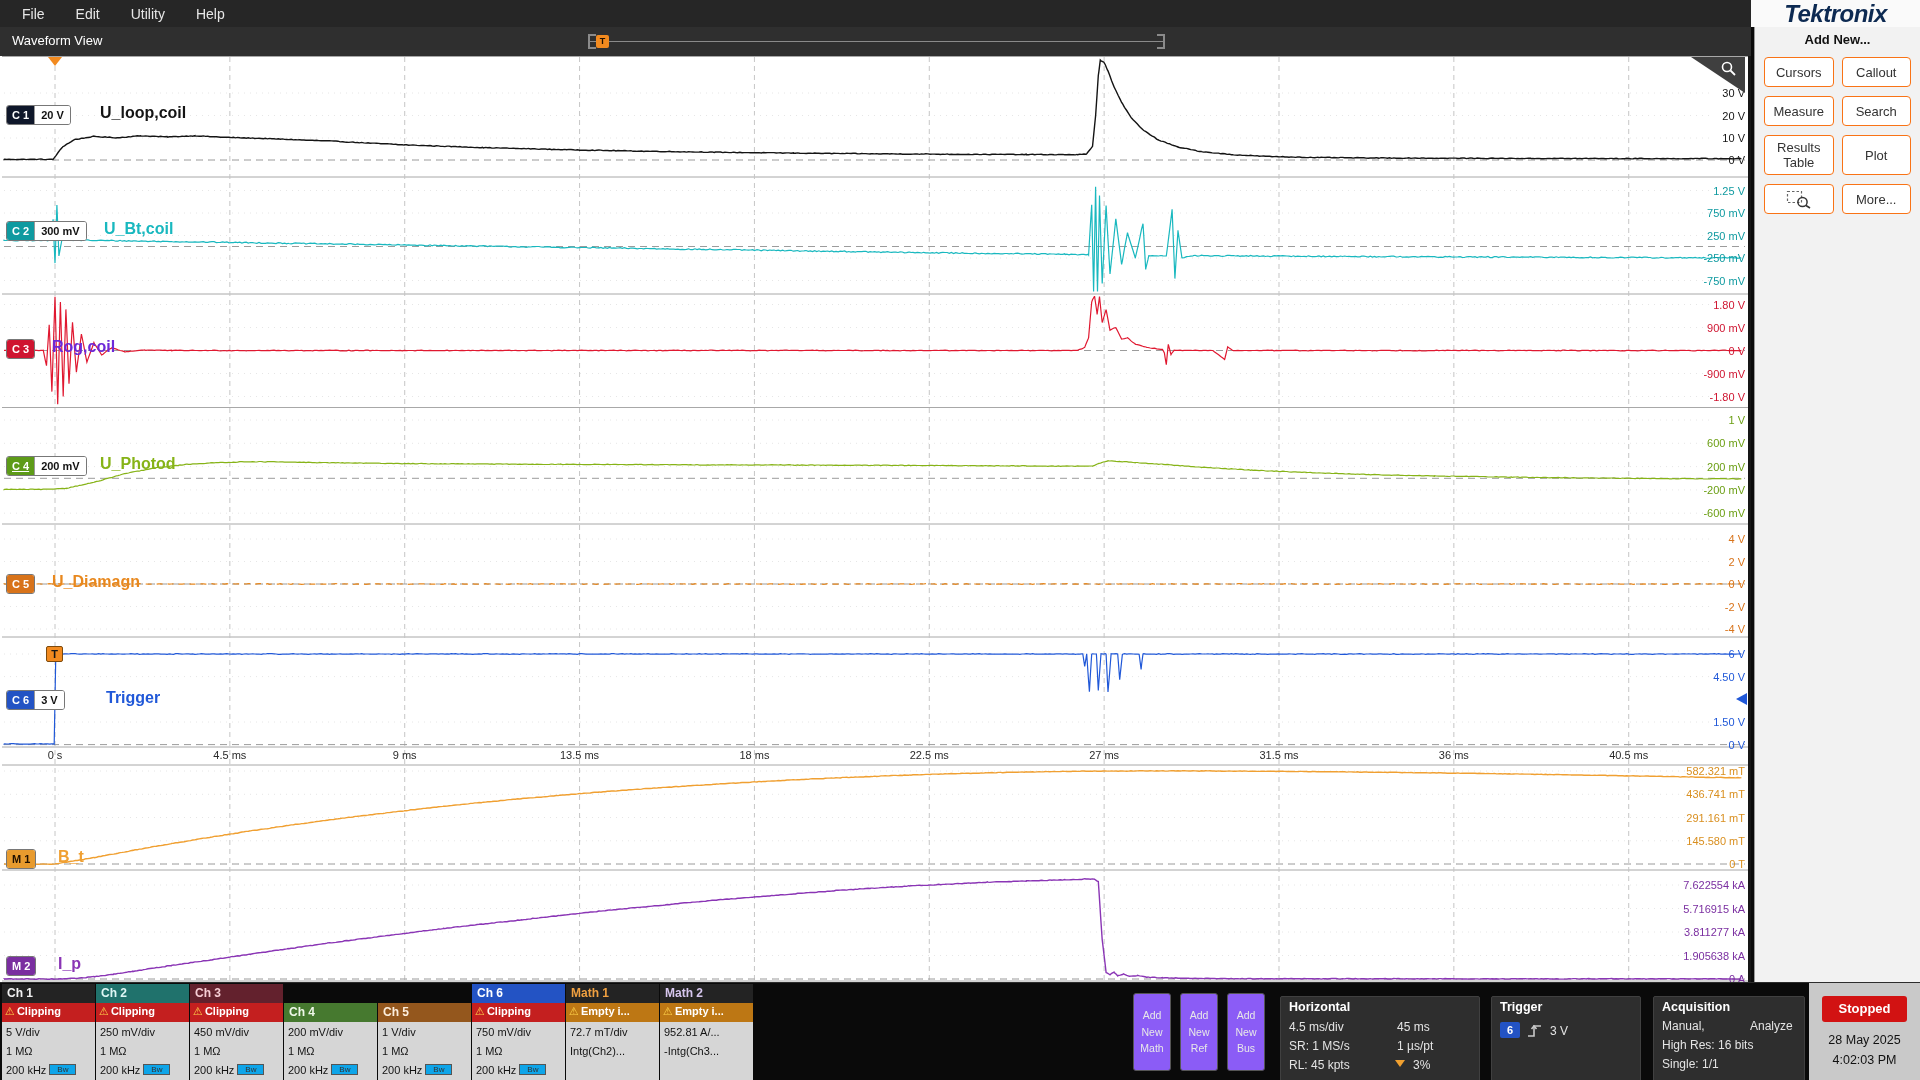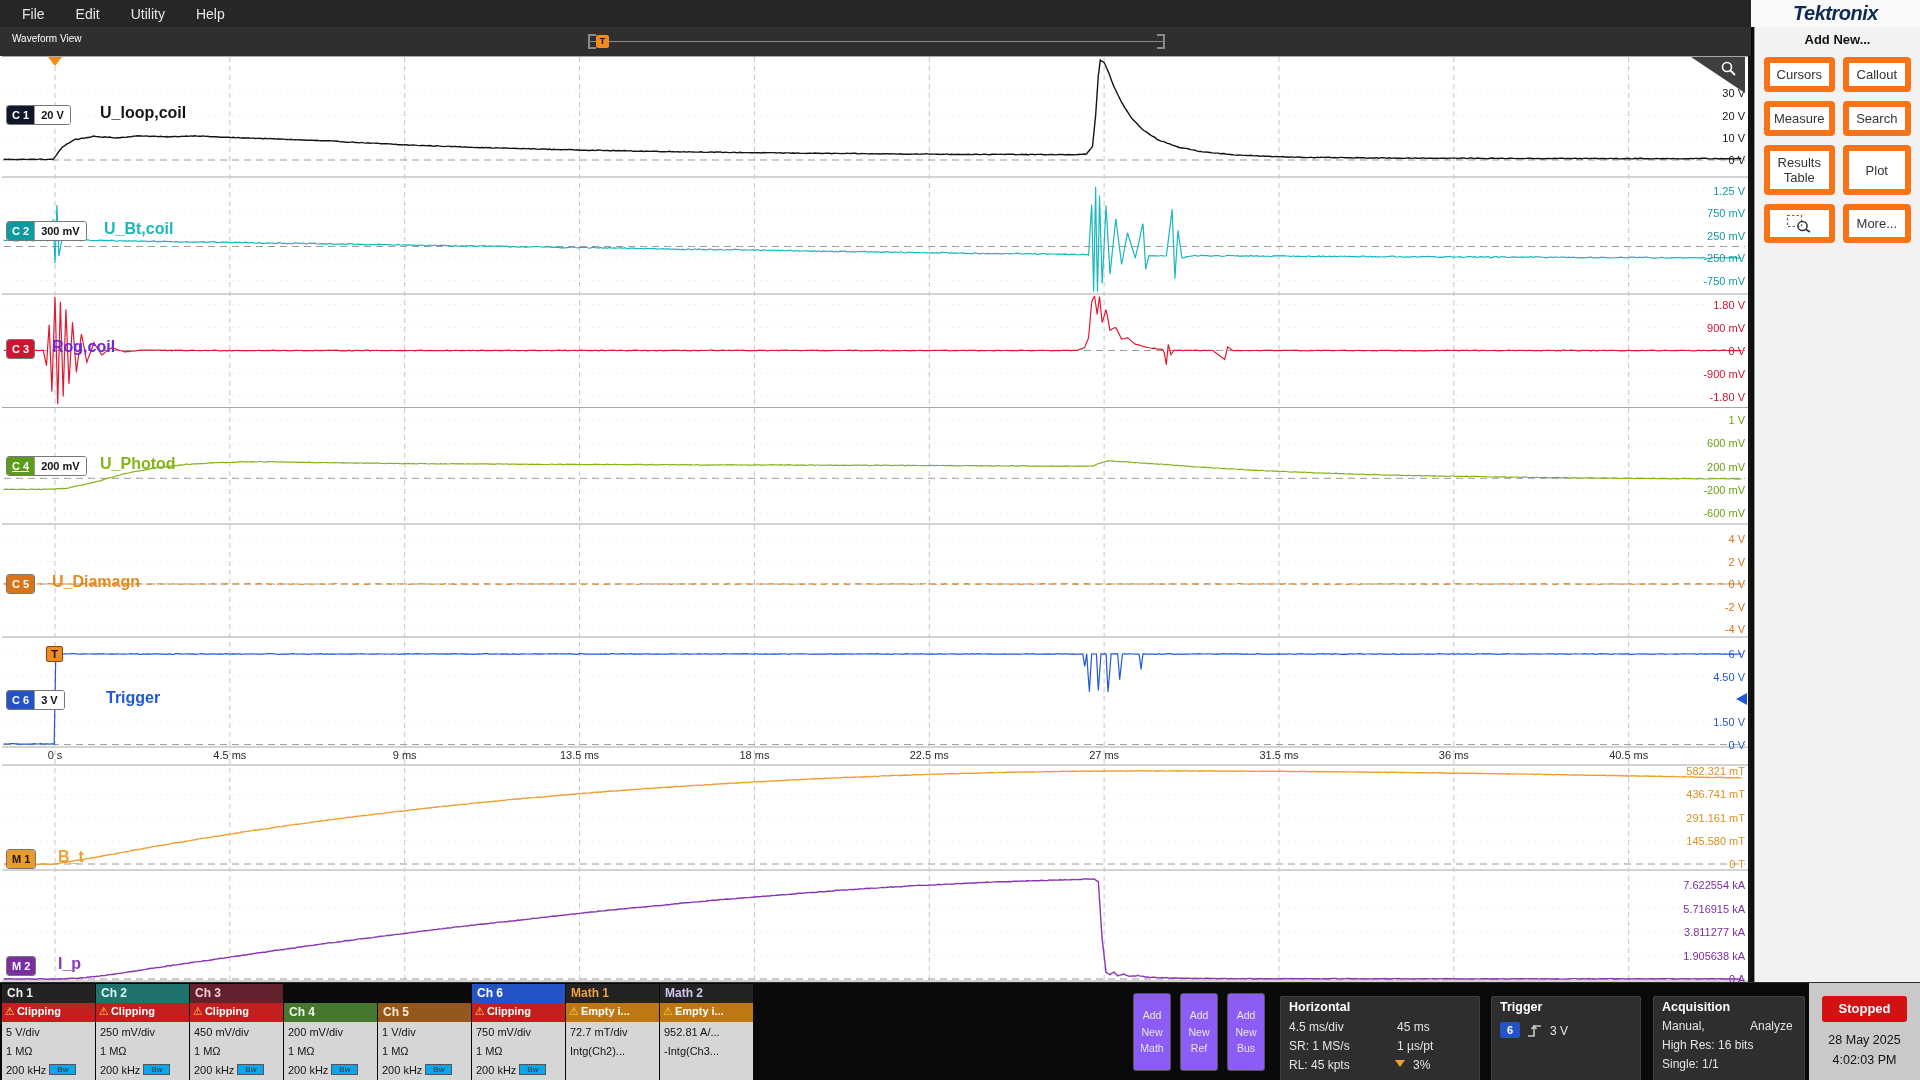--- a/index.html
+++ b/index.html
@@ -5,24 +5,24 @@
 *{margin:0;padding:0;box-sizing:border-box}
 body{background:#000}
 .app{position:relative;width:1920px;height:1080px;background:#0b0b0b;overflow:hidden;
      font-family:"Liberation Sans","DejaVu Sans",sans-serif}
 
 .menubar{position:absolute;left:0;top:0;width:1751px;height:27px;background:#262626;
          display:flex;align-items:center;padding-left:12px}
 .menu-item{color:#e6e6e6;font-size:14px;padding:0 21px 0 10px;cursor:default}
 .logo-block{position:absolute;right:0;top:0;width:169px;height:27px;background:#fafafa;
             display:flex;align-items:center;justify-content:center}
-.logo{font-size:20px;font-weight:bold;font-style:italic;color:#0d2a52;letter-spacing:-.5px}
+.logo{font-size:24px;font-weight:bold;font-style:italic;color:#0d2a52;letter-spacing:-.5px}
 
 .titlebar{position:absolute;left:0;top:27px;width:1751px;height:29px;background:#2f2f2f;color:#fff}
-.wtitle{position:absolute;left:12px;top:6px;font-size:10px}
+.wtitle{position:absolute;left:12px;top:6px;font-size:13px}
 .overview{position:absolute;left:590px;top:7px;width:573px;height:15px}
 .ov-line{position:absolute;left:0;right:0;top:7px;height:1px;background:#8a8a8a}
 .ov-cap{position:absolute;top:0;width:8px;height:15px;border:2px solid #8a8a8a}
 .ov-cap.left{left:-2px;border-right:none}
 .ov-cap.right{right:-2px;border-left:none}
 .ov-handle{position:absolute;left:6px;top:1px;width:13px;height:13px;background:#f28a1f;border-radius:2px;
            color:#201000;font-size:9px;font-weight:bold;text-align:center;line-height:13px}
 .plot{position:absolute;left:0;top:56px;width:1751px;height:926px;background:#fff;border-right:3px solid #161616}
 #wave-svg{position:absolute;left:0;top:0;font-family:inherit}
 #plot-overlays{position:absolute;left:0;top:0;width:100%;height:100%}
@@ -40,21 +40,21 @@
 .corner-zoom{position:absolute;right:3px;top:1px;width:0;height:0;border-top:36px solid #3f3f3f;
              border-left:54px solid transparent}
 .corner-zoom-glyph{position:absolute;right:9px;top:4px}
 .splitter{position:absolute;left:1753px;top:498px;width:6px;height:30px;display:flex;flex-direction:column;
           align-items:center;justify-content:space-between}
 .splitter i{width:4px;height:4px;border-radius:50%;background:#8a8a8a}
 
 .sidebar{position:absolute;left:1754px;top:27px;width:166px;height:955px;background:#f2f2f2;border-left:1px solid #9a9a9a}
 .sb-header{margin-top:5px;text-align:center;font-size:13px;font-weight:bold;color:#111}
 .sb-grid{display:grid;grid-template-columns:1fr 1fr;gap:9px 8px;padding:10px 9px}
-.sb-btn{background:#fff;border:6px solid #f97316;border-radius:4px;color:#333;font-size:13px;min-height:30px;
+.sb-btn{background:#fff;border:1px solid #f97316;border-radius:4px;color:#333;font-size:13px;min-height:30px;
         display:flex;align-items:center;justify-content:center;text-align:center;padding:4px;cursor:default}
 
 .bottombar{position:absolute;left:0;top:982px;width:1920px;height:98px;background:#0a0a0a;border-top:1px solid #2c2c2c}
 .badges{position:absolute;left:2px;top:1px;display:flex;gap:1px}
 .badge-card{width:93px;height:96px;display:flex;flex-direction:column;justify-content:flex-end}
 .badge-header{height:19px;font-size:12px;font-weight:bold;padding:2px 0 0 5px}
 .badge-warning{height:19px;font-size:11px;font-weight:bold;color:#fff;padding:2px 0 0 3px;white-space:nowrap;overflow:hidden}
 .warn-icon{color:#ffd24a;margin-right:2px;font-size:11px}
 .badge-values{height:58px;background:#d6d6d6;color:#131313;font-size:11px;padding:1px 0 0 4px}
 .badge-row{line-height:19px;white-space:nowrap}

